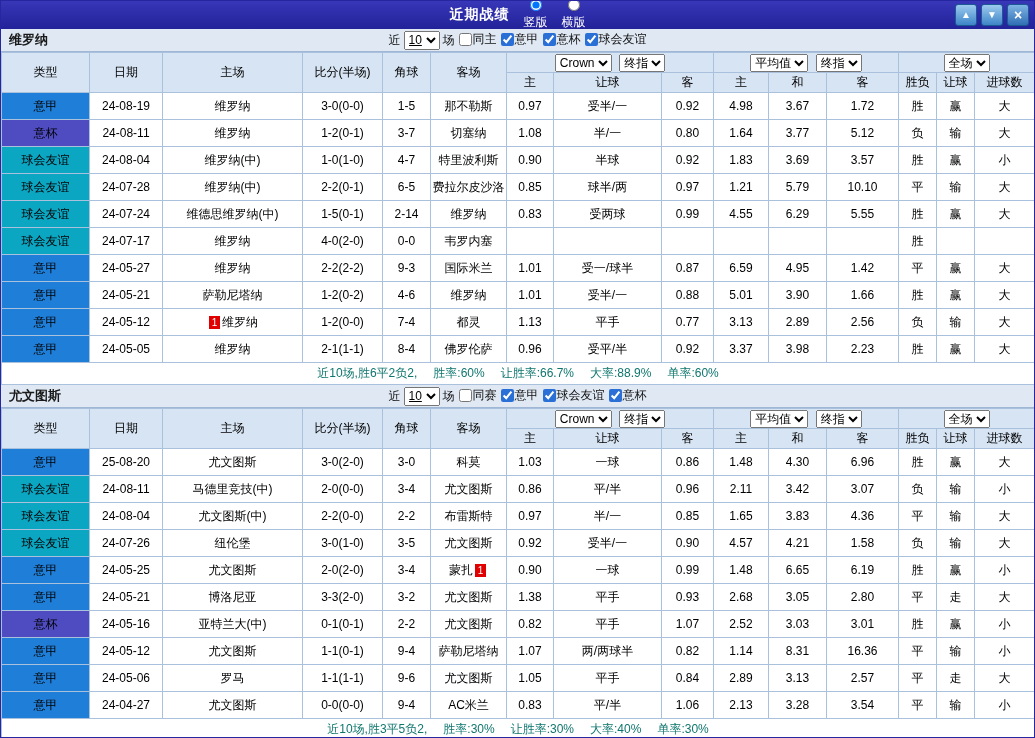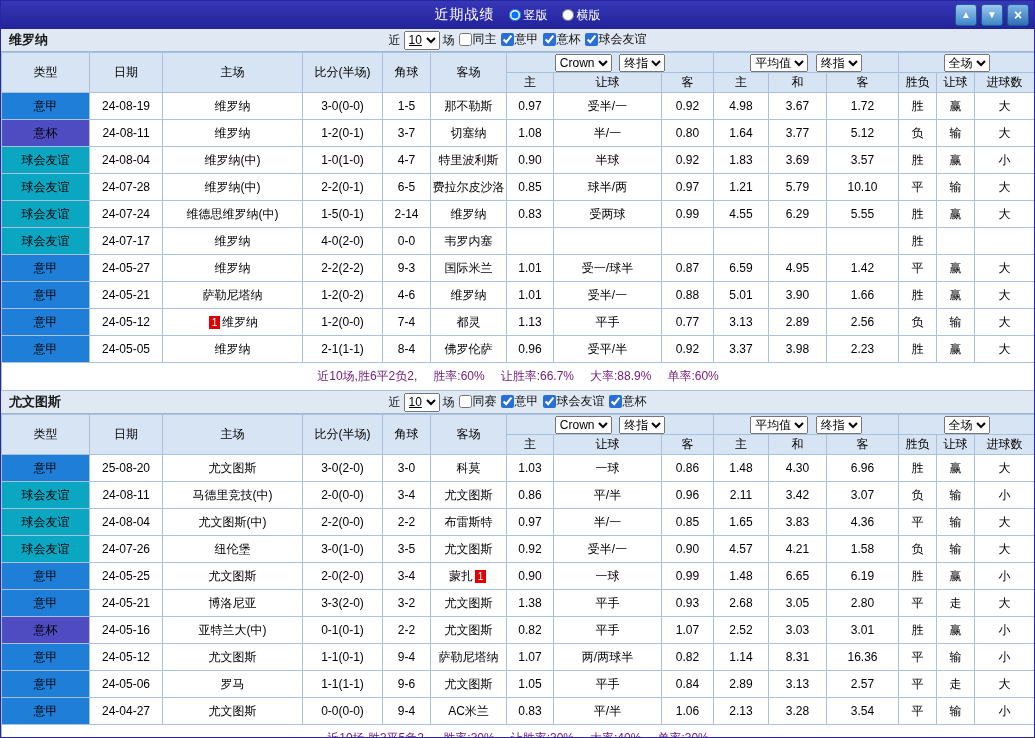--- a/index.html
+++ b/index.html
@@ -7,22 +7,22 @@
   body {
     width:1035px; height:738px;
     font-family:"Liberation Sans","DejaVu Sans",sans-serif;
     background:#fff;
   }
   .window { width:1035px; height:738px; border:1px solid #2626a0; background:#fff; overflow:hidden; }
 
   
   .titlebar { height:28px; background:linear-gradient(#3737b8,#222299); display:flex; align-items:center; position:relative; }
   .title-group { margin:0 auto; display:flex; align-items:center; gap:14px; }
-  .window-title { color:#fff; font-weight:normal; font-size:14px; letter-spacing:1px; }
-  .layout-radio { display:inline-flex; align-items:center; gap:3px; color:#fff; font-size:12px; cursor:pointer; }
+  .window-title { color:#fff; font-weight:bold; font-size:14px; letter-spacing:1px; }
+  .layout-radio { display:inline-flex; align-items:center; gap:3px; color:#fff; font-size:12px; cursor:pointer;flex-direction:column; }
   .layout-radio input { width:12px; height:12px; margin:0; }
   .win-buttons { position:absolute; right:5px; top:3px; display:flex; gap:4px; }
   .wbtn { width:22px; height:22px; padding:0; border:1px solid #1c5a94; border-radius:3px;
           background:linear-gradient(#9ccaee,#3e86c8); color:#fff; font-size:10px; line-height:20px;
           text-align:center; cursor:pointer; }
   .wbtn.close { font-size:14px; font-weight:bold; background:linear-gradient(#7fb4e4,#2f6fb4); }
 
   
   .section-header { height:23px; background:#dfe8f3; border-bottom:1px solid #9fb6d4; display:flex; align-items:center; position:relative; }
   .team-name { font-weight:bold; font-size:13px; color:#1a1a1a; padding-left:8px; }
@@ -32,21 +32,21 @@
   .filter-checkbox input { width:13px; height:13px; margin:0 1px 0 0; accent-color:#2a6fd6; }
 
   
   table.grid { width:100%; border-collapse:collapse; table-layout:fixed; }
   .grid th, .grid td { border:1px solid #a9c1dd; text-align:center; font-size:12px; padding:0; overflow:hidden; white-space:nowrap; }
   .grid thead th { background:#d7e4f3; font-weight:normal; color:#000; height:20px; }
   .sel-cell select { height:18px; font-size:12px; margin:0 2px; max-width:96%; }
   .grid tbody td { height:27px; color:#000; background:#fff; }
   .lg-cell { color:#fff; }
   .team { cursor:pointer; }
-  .summary-cell { height:28px; color:#701a75; background:#fff; }
+  .summary-cell { height:22px; color:#0f766e; background:#fff; }
   .stat { margin-left:16px; }
   .sum-prefix { margin-left:0; }
   .c-red { color:#e10000; }
   .c-green { color:#008000; }
   .c-blue { color:#0000cd; }
   .c-black { color:#000; }
   .redcard { display:inline-block; background:#e10000; color:#fff; font-style:normal; font-size:10px;
              width:11px; height:13px; line-height:13px; text-align:center; margin:0 2px; vertical-align:middle; }
 </style>
 </head>

